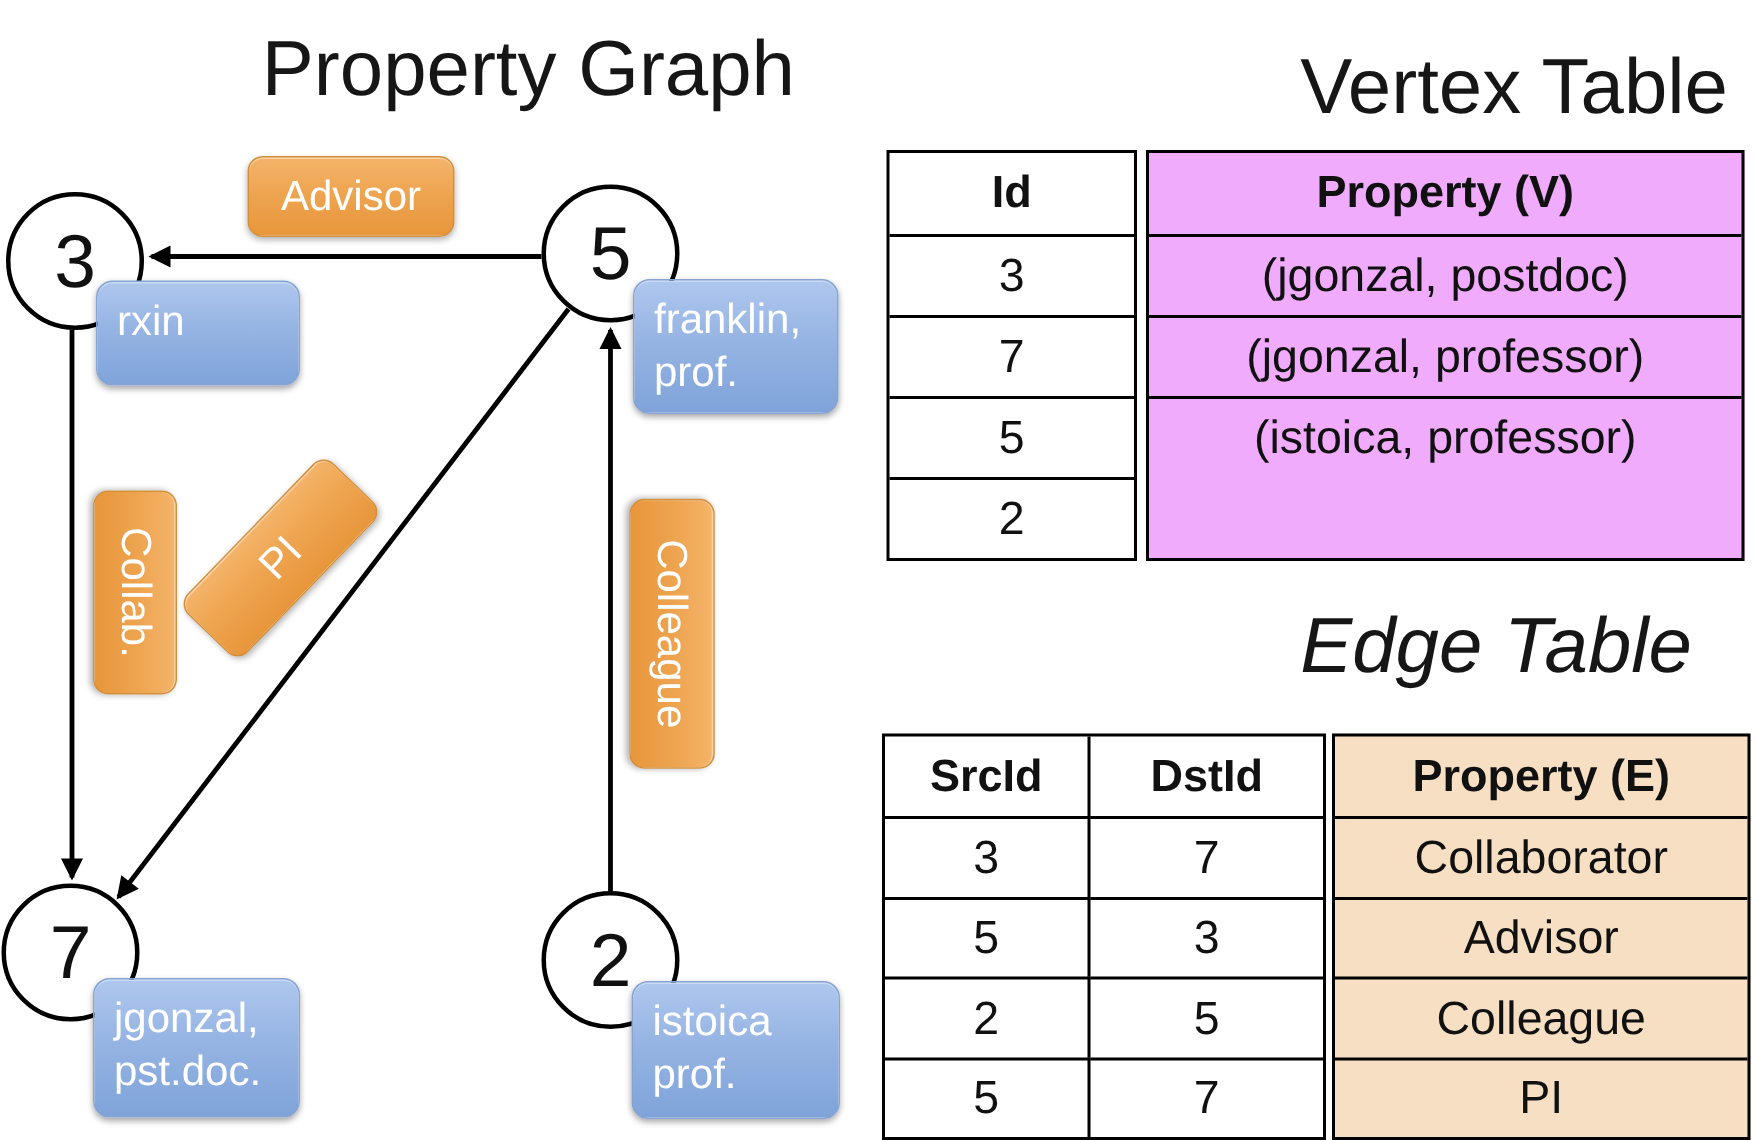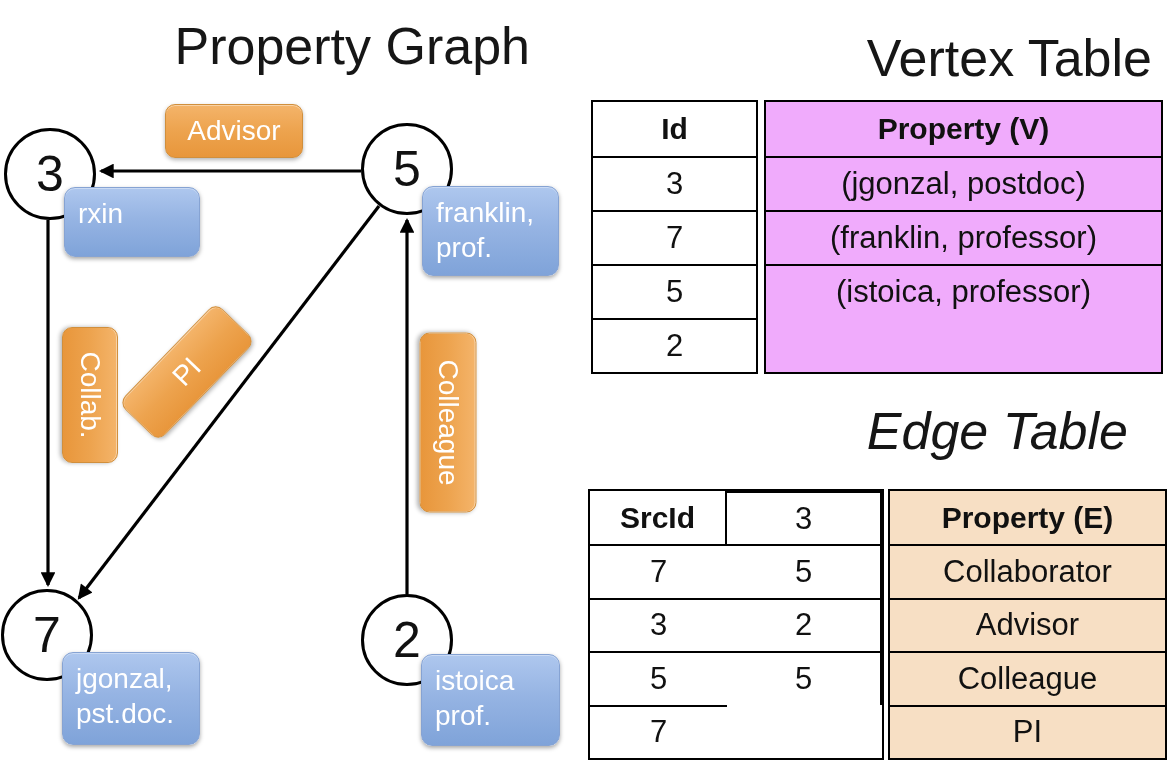--- a/index.html
+++ b/index.html
@@ -119,26 +119,27 @@
     <div class="tcell hdr first">Id</div>
     <div class="tcell">3</div>
     <div class="tcell">7</div>
     <div class="tcell">5</div>
     <div class="tcell">2</div>
   </div>
 
   <div class="tcol vfill" style="left:764px; top:100px; width:399px; height:274px;">
     <div class="tcell hdr first">Property (V)</div>
     <div class="tcell">(jgonzal, postdoc)</div>
-    <div class="tcell">(franklin, professor)</div>
+    <div class="tcell">(jgonzal, professor)</div>
     <div class="tcell">(istoica, professor)</div>
   </div>
 
   <div class="tcol two-col wfill" style="left:588px; top:489px; width:296px; height:271px; grid-template-rows:repeat(5,1fr);">
     <div class="tcell hdr first lcol">SrcId</div>
+    <div class="tcell hdr first">DstId</div>
     <div class="tcell lcol">3</div>
     <div class="tcell">7</div>
     <div class="tcell lcol">5</div>
     <div class="tcell">3</div>
     <div class="tcell lcol">2</div>
     <div class="tcell">5</div>
     <div class="tcell lcol">5</div>
     <div class="tcell">7</div>
   </div>
 

